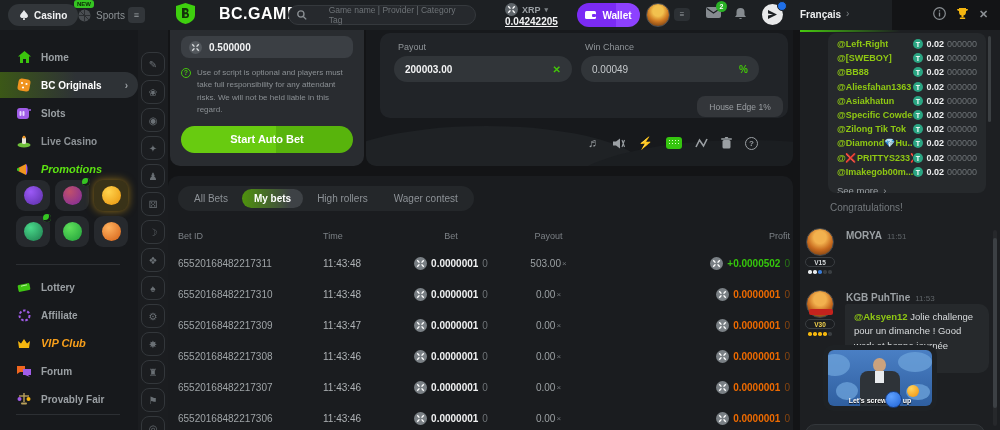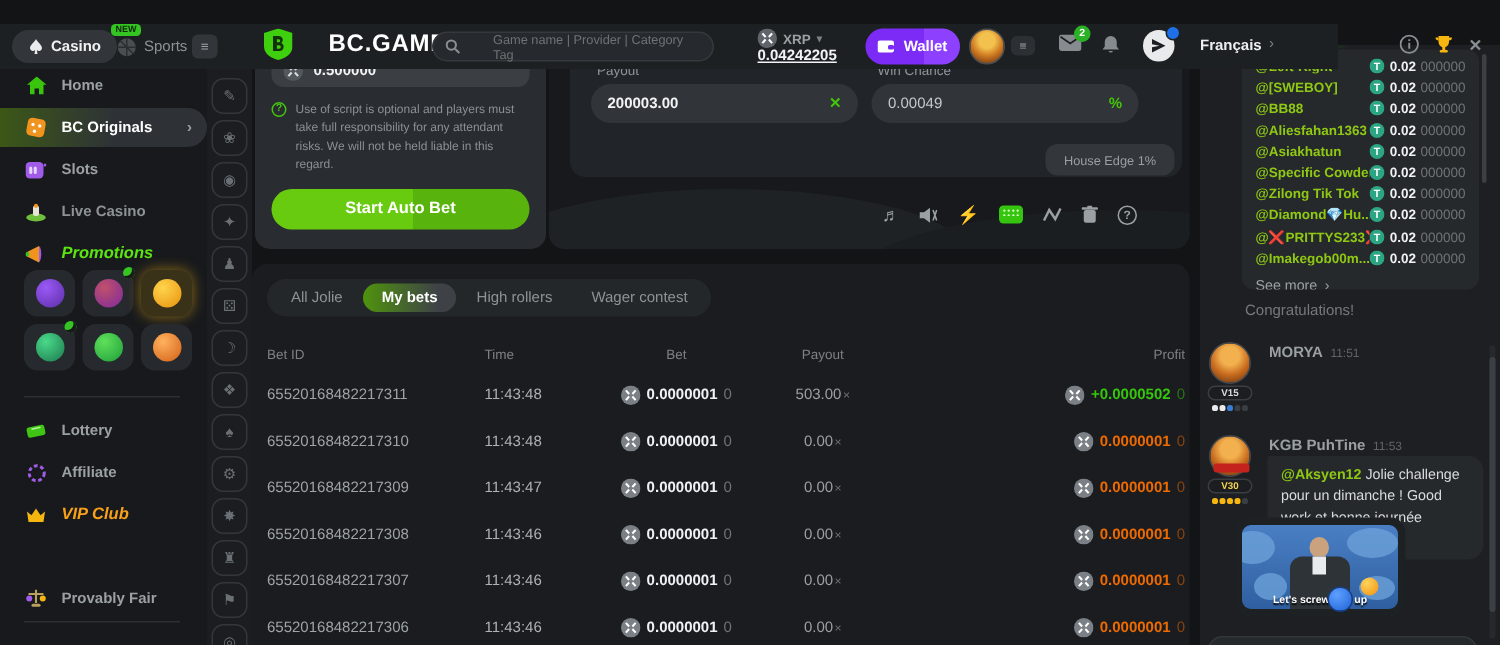--- a/index.html
+++ b/index.html
@@ -2,21 +2,21 @@
 <html><head>
 <meta charset="utf-8">
 <style>
   html,body{margin:0;padding:0;background:#0d0e10;}
   *{box-sizing:border-box;}
   .screen{position:relative;width:1000px;height:430px;background:#131416;overflow:hidden;
     font-family:"Liberation Sans",sans-serif;color:#e8eaec;}
   svg{display:block;}
   b{font-weight:bold;}
   
-  .header{position:absolute;left:0;top:16px;width:892px;height:30px;background:#1d2023;z-index:5;}
+  .header{position:absolute;left:0;top:0;width:892px;height:30px;background:#1d2023;z-index:5;}
   .hitem{position:absolute;display:flex;align-items:center;gap:5px;}
   .casino-pill{left:8px;top:4px;height:22px;padding:0 11px;border-radius:11px;background:#32363a;
     font-size:10px;font-weight:bold;color:#f0f1f2;}
   .sports{left:78px;top:4px;height:22px;font-size:10px;font-weight:normal;color:#8d9296;}
   .new-badge{position:absolute;left:74px;top:0px;background:#35c522;color:#0c2a06;font-size:6px;
     font-weight:bold;padding:1px 3px;border-radius:3px;z-index:6;}
   .menu-btn{left:128px;top:7px;width:17px;height:16px;border-radius:4px;background:#32363a;
     color:#9ba0a4;font-size:9px;justify-content:center;}
   .logo{left:176px;top:3px;gap:24px;}
   .logo-text{font-size:16px;font-weight:900;letter-spacing:.5px;color:#fff;}
@@ -366,20 +366,29 @@
       <span>Affiliate</span>
     </div>
     <div class="side-item" style="top:300px;">
       <span class="ic">
           <svg width="14" height="11" viewBox="0 0 14 11">
             <path d="M1 3l3 2.5L7 1l3 4.5L13 3l-1 7H2z" fill="#f5b60f"></path>
           </svg>
         </span>
       <span class="vip-label">VIP Club</span>
     </div>
+    <div class="side-item" style="top:328px;">
+      <span class="ic">
+          <svg width="14" height="12" viewBox="0 0 14 12">
+            <path d="M0 1h8v6H3L0 9z" fill="#f0661f"></path>
+            <path d="M6 4h8v6h-3l2 2-5-2H6z" fill="#a05ce8"></path>
+          </svg>
+        </span>
+      <span>Forum</span>
+    </div>
     <div class="side-item" style="top:356px;">
       <span class="ic">
           <svg width="14" height="12" viewBox="0 0 14 12">
             <path d="M7 0v9" stroke="#b9a05c" stroke-width="1.4"></path>
             <path d="M2 3h10" stroke="#b9a05c" stroke-width="1.4"></path>
             <circle cx="2.5" cy="6" r="2" fill="#a05ce8"></circle>
             <circle cx="11.5" cy="6" r="2" fill="#f5b60f"></circle>
             <rect x="4" y="9.5" width="6" height="2" rx="1" fill="#b9a05c"></rect>
           </svg>
         </span>
@@ -462,21 +471,21 @@
           <rect x="1.5" y="3" width="8" height="8.5" rx="1.5" fill="#9ba0a4"></rect>
           <rect x="0" y="1.2" width="11" height="1.6" rx=".8" fill="#9ba0a4"></rect>
           <rect x="3.8" y="0" width="3.4" height="1.6" rx=".8" fill="#9ba0a4"></rect>
         </svg>
     </span>
     <span class="tb-help">?</span>
   </div>
 
   <div class="lower"></div>
   <div class="tabs">
-      <div class="tab ">All Jolie</div>
+      <div class="tab ">All Bets</div>
       <div class="tab active">My bets</div>
       <div class="tab ">High rollers</div>
       <div class="tab ">Wager contest</div>
     </div>
   <div class="bets-table">
     <div class="thead">
       <div class="c">Bet ID</div>
       <div class="c">Time</div>
       <div class="c center">Bet</div>
       <div class="c center">Payout</div>

